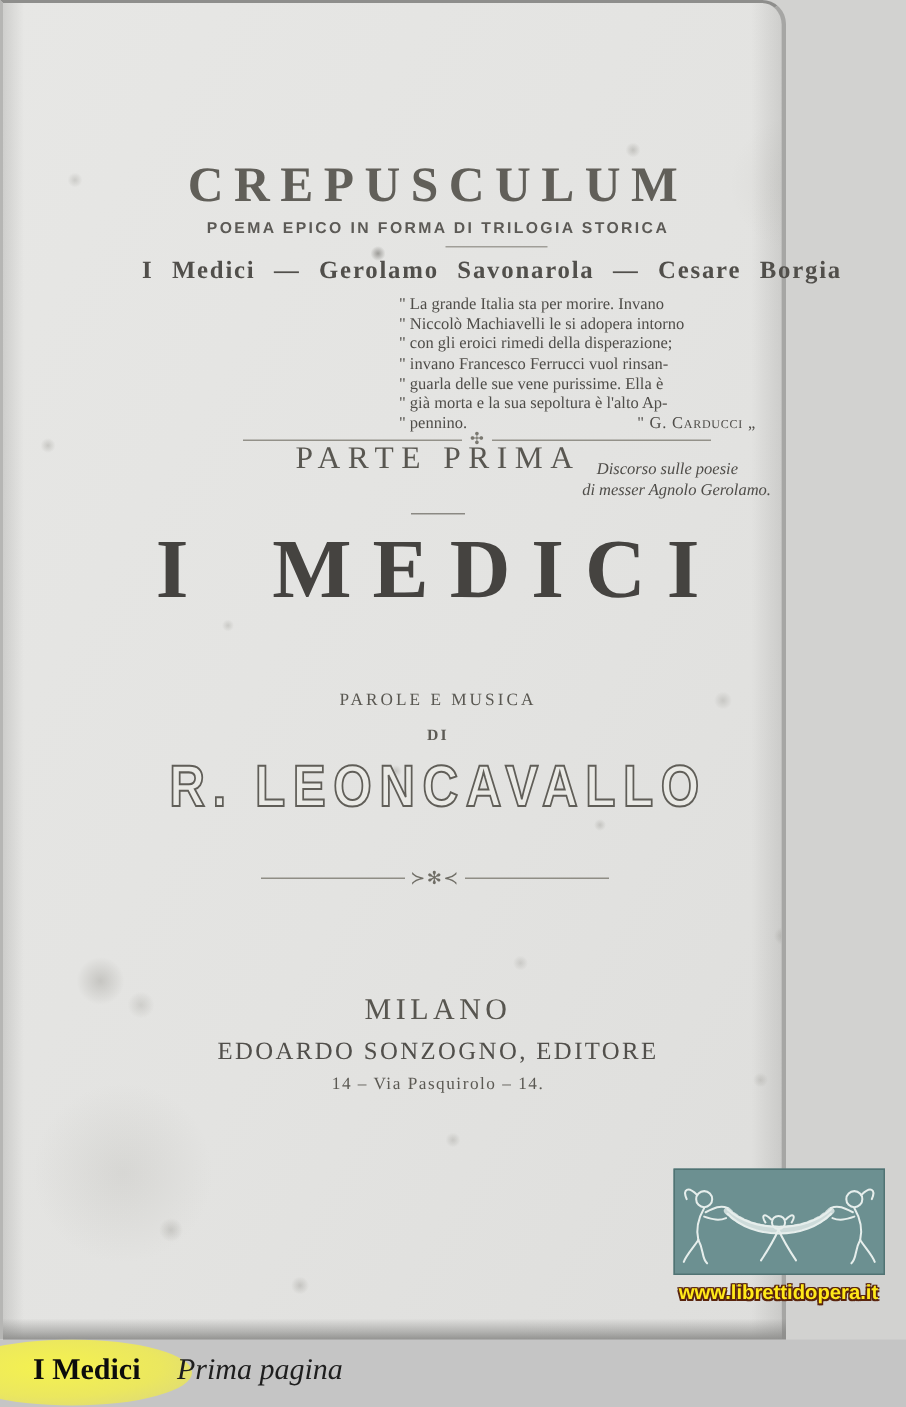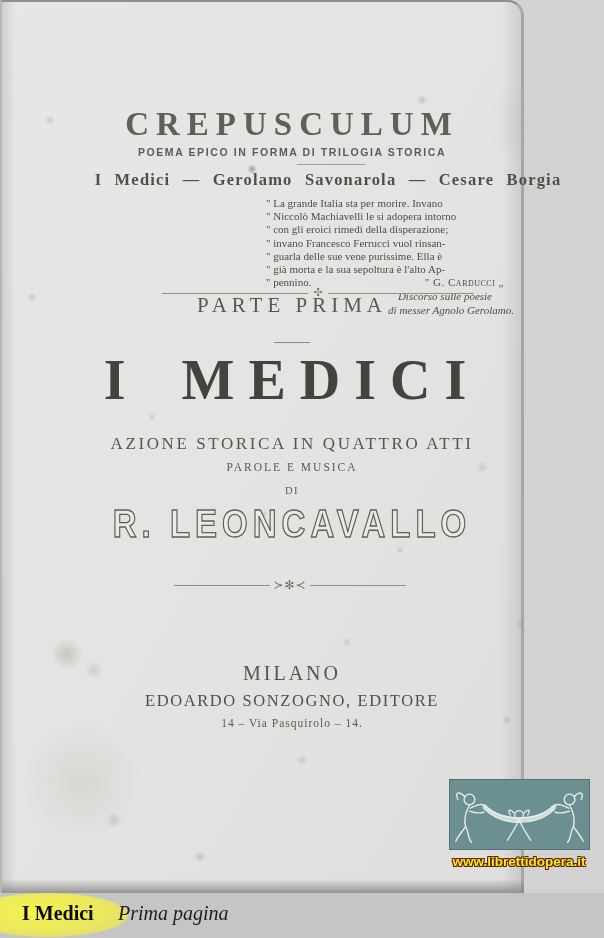--- a/index.html
+++ b/index.html
@@ -51,35 +51,35 @@
 
   .title{ top:104px; font-size:33px; font-weight:700; letter-spacing:7px; color:#615f59;}
   .subtitle{ top:144px; font-family:"Liberation Sans",sans-serif; font-size:10.5px; font-weight:700; letter-spacing:1.6px; color:#5c5a56;}
   .subtitle-rule{ position:absolute; left:295px; top:162px; width:68px; height:1px; background:#a09e98;}
   .trilogy{ top:168px; font-size:16.5px; font-weight:700; letter-spacing:1.2px; word-spacing:7px; color:#514f4b;padding-left:36px;}
 
   .quote{ position:absolute; left:264px; top:195px; width:252px; font-size:11px; line-height:13.2px; color:#4f4d49; text-align:left;}
   .quote .qrow{ white-space:nowrap; }
   .quote .lastrow{ display:flex; justify-content:space-between; }
   .quote .attr{ font-variant:small-caps; letter-spacing:.5px; padding-right:14px;}
-  .quote .src1{ font-style:italic; text-align:right; padding-right:26px; margin-top:1px;}
+  .quote .src1{ font-style:italic; text-align:right; padding-right:26px; margin-top:18px;}
   .quote .src2{ font-style:italic; text-align:right; padding-right:4px;}
 
   .divider1{ position:absolute; left:160px; top:286px; width:312px; display:flex; align-items:center; }
   .divider1 .ln{ flex:1; height:1px; background:#939189; }
   .divider1 .orn{ font-family:"DejaVu Sans",sans-serif; font-size:11px; color:#7a786ف0; color:#7a7870; padding:0 5px; line-height:10px;}
 
   .parte{ top:291px; font-size:21px; letter-spacing:5px; color:#595751;}
   .parte-rule{ position:absolute; left:272px; top:340px; width:36px; height:1px; background:#8b8983;}
 
   .maintitle{ top:346px; font-size:56px; font-weight:700; letter-spacing:14px; word-spacing:14px; color:#454340;}
 
   .azione{ top:432px; font-size:17px; letter-spacing:2.6px; color:#56544e;}
   .parole{ top:459px; font-size:11.5px; letter-spacing:2px; color:#5a5852;}
-  .di{ top:483px; font-size:10.5px; letter-spacing:1.5px; color:#5d5b55;}
+  .di{ top:483px; font-size:10.5px; letter-spacing:1.5px; color:#5d5b55;font-weight:bold;}
 
   .composer{ top:500px; font-family:"Liberation Sans",sans-serif; font-weight:700; font-size:33px; letter-spacing:5px;
     color:#5e5c56; -webkit-text-fill-color:#eaeae6; -webkit-text-stroke:1.15px #605e58;
     transform:scaleY(1.18); transform-origin:top center;}
 
   .divider2{ position:absolute; left:172px; top:578px; width:232px; display:flex; align-items:center;}
   .divider2 .ln{ flex:1; height:1px; background:#8f8d85;}
   .divider2 .orn{ font-family:"DejaVu Sans",sans-serif; font-size:12px; color:#6f6d65; padding:0 3px; line-height:10px; letter-spacing:1px;}
 
   .milano{ top:660px; font-size:20px; letter-spacing:3px; color:#585650;}
@@ -130,21 +130,20 @@
     <span class="ln"></span>
     <span class="orn">✣</span>
     <span class="ln"></span>
   </div>
 
   <div class="center parte">PARTE PRIMA</div>
   <div class="parte-rule"></div>
 
   <div class="center maintitle">I MEDICI</div>
 
-  <div class="center azione">AZIONE STORICA IN QUATTRO ATTI</div>
   <div class="center parole">PAROLE E MUSICA</div>
   <div class="center di">DI</div>
 
   <div class="center composer">R. LEONCAVALLO</div>
 
   <div class="divider2">
     <span class="ln"></span>
     <span class="orn">≻✻≺</span>
     <span class="ln"></span>
   </div>

